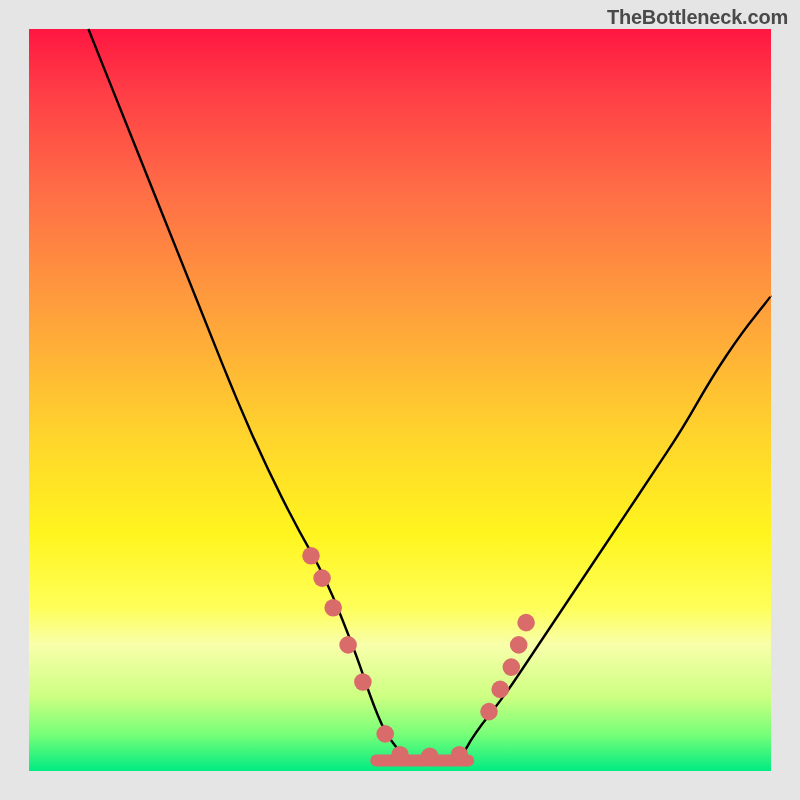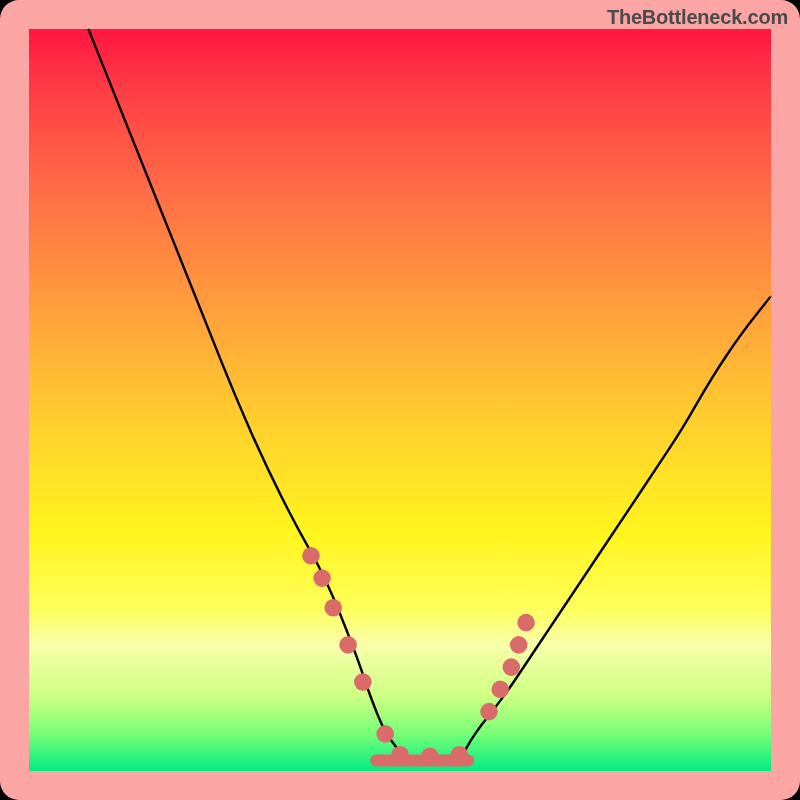--- a/index.html
+++ b/index.html
@@ -8,23 +8,22 @@
     width: 800px;
     height: 800px;
     overflow: hidden;
     font-family: Arial, Helvetica, sans-serif;
     background: #000;
   }
   .frame {
     position: relative;
     width: 800px;
     height: 800px;
-    background: #fca5a5;
+    background: #e5e5e5;
     box-sizing: border-box;
-    border-radius: 19px;
   }
   .watermark {
     position: absolute;
     top: 6px;
     right: 12px;
     color: #4a4a4a;
     font-size: 20px;
     font-weight: bold;
     letter-spacing: -0.2px;
     user-select: none;

